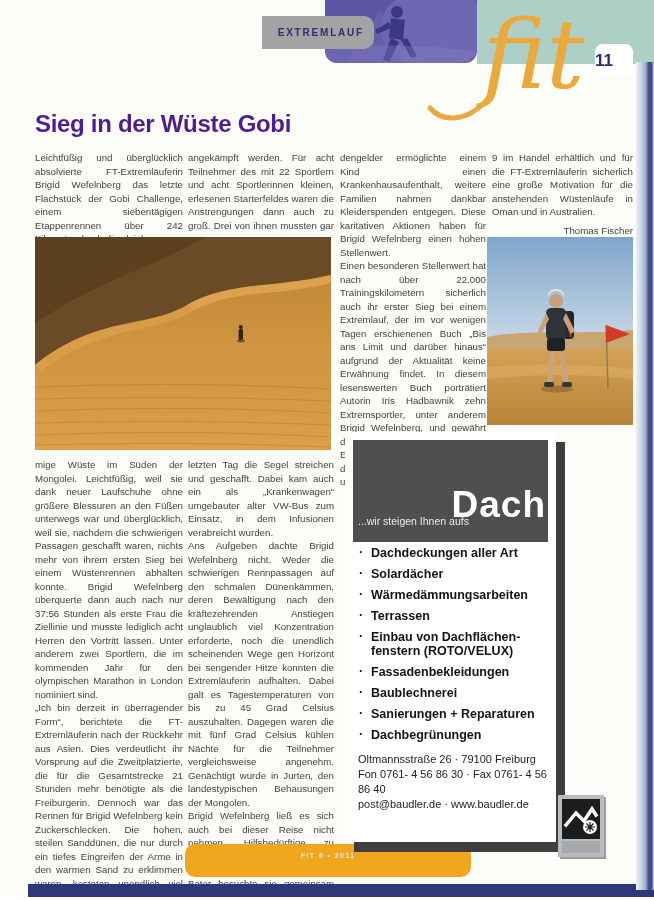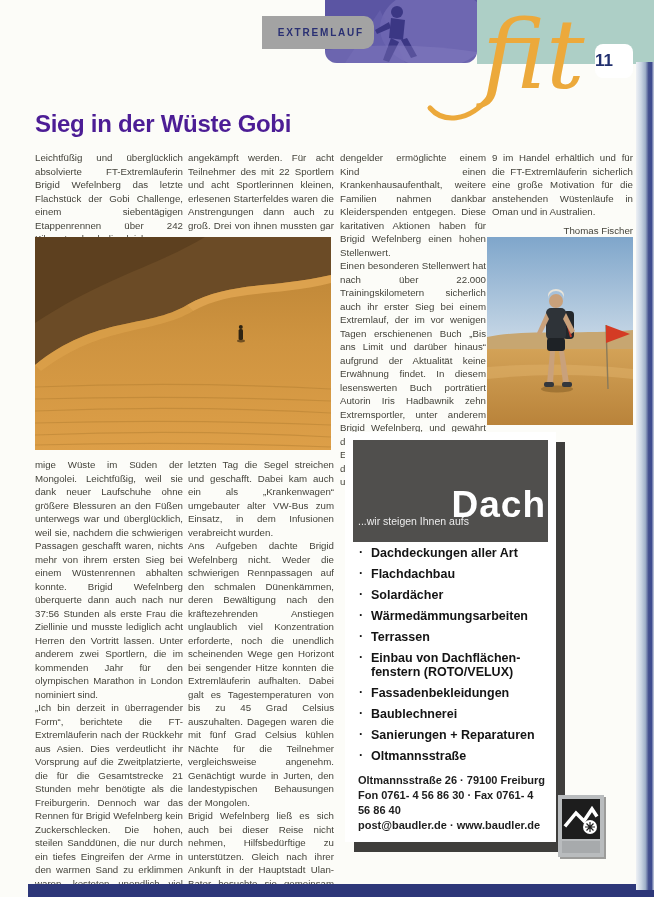--- a/index.html
+++ b/index.html
@@ -36,21 +36,21 @@
   
   .ad{position:absolute;left:345px;top:432px;width:211px;height:410px;background:#fff;
     box-shadow:9px 10px 0 #3f3e3c;padding:8px;box-sizing:border-box;z-index:2;}
   .ad-header{position:relative;background:#504f4d;height:102px;color:#fff;}
   .ad-brand-top{position:absolute;top:2px;left:13px;font-size:37px;font-weight:bold;letter-spacing:1px;}
   .ad-tagline{position:absolute;bottom:15px;left:5px;font-size:10.5px;color:#ececec;}
   .ad-brand-bottom{position:absolute;bottom:16px;right:2px;font-size:37px;font-weight:bold;letter-spacing:1px;text-align:center;}
   .svc-list{margin-top:4px;padding-left:5px;}
   .svc{position:relative;padding-left:13px;font-weight:bold;font-size:12.5px;line-height:14px;margin-bottom:7px;color:#141414;}
   .svc::before{content:"·";position:absolute;left:1px;top:-1px;font-weight:bold;color:#141414;}
-  .ad-contact{margin-top:10px;padding-left:5px;font-size:11px;font-weight:bold;line-height:15px;color:#1d1d1d;}
+  .ad-contact{margin-top:10px;padding-left:5px;font-size:11px;font-weight:normal;line-height:15px;color:#1d1d1d;}
   .guild{position:absolute;left:558px;top:795px;width:46px;height:62px;background:#b9bcbe;z-index:3;
     box-shadow:2px 2px 0 rgba(60,60,60,.5);}
 
   
   .footer-bar{position:absolute;left:185px;top:844px;width:286px;height:33px;background:#f0a71f;border-radius:10px;z-index:1;}
   .footer-text{position:absolute;left:0;top:7px;width:100%;text-align:center;font-size:7.5px;font-weight:bold;
     letter-spacing:1.2px;color:#d9e5f1;}
   .bottom-band{position:absolute;left:28px;top:884px;width:626px;height:13px;background:#2d3779;z-index:0;}
   .bottom-white{position:absolute;left:0;top:897px;width:654px;height:3px;background:#fff;}
   .right-edge{position:absolute;left:636px;top:62px;width:18px;height:828px;
@@ -180,38 +180,40 @@
   <p>mige Wüste im Süden der Mongolei. Leichtfüßig, weil sie dank neuer Laufschuhe ohne größere Blessuren an den Füßen unterwegs war und überglücklich, weil sie, nachdem die schwierigen Passagen geschafft waren, nichts mehr von ihrem ersten Sieg bei einem Wüstenrennen abhalten konnte. Brigid Wefelnberg überquerte dann auch nach nur 37:56 Stunden als erste Frau die Ziellinie und musste lediglich acht Herren den Vortritt lassen. Unter anderem zwei Sportlern, die im kommenden Jahr für den olympischen Marathon in London nominiert sind.</p>
       <p>„Ich bin derzeit in überragender Form“, berichtete die FT-Extremläuferin nach der Rückkehr aus Asien. Dies verdeutlicht ihr Vorsprung auf die Zweitplatzierte, die für die Gesamtstrecke 21 Stunden mehr benötigte als die Freiburgerin. Dennoch war das Rennen für Brigid Wefelnberg kein Zuckerschlecken. Die hohen, steilen Sanddünen, die nur durch ein tiefes Eingreifen der Arme in den warmen Sand zu erklimmen waren, kosteten unendlich viel Kraft. Dauerhaft musste im Anstieg gegen das Zurückrutschen</p>
     </div>
   <div class="col body c2b">
 
   <p>letzten Tag die Segel streichen und geschafft. Dabei kam auch ein als „Krankenwagen“ umgebauter alter VW-Bus zum Einsatz, in dem Infusionen verabreicht wurden.</p>
       <p>Ans Aufgeben dachte Brigid Wefelnberg nicht. Weder die schwierigen Rennpassagen auf den schmalen Dünenkämmen, deren Bewältigung nach den kräftezehrenden Anstiegen unglaublich viel Konzentration erforderte, noch die unendlich scheinenden Wege gen Horizont bei sengender Hitze konnten die Extremläuferin aufhalten. Dabei galt es Tagestemperaturen von bis zu 45 Grad Celsius auszuhalten. Dagegen waren die mit fünf Grad Celsius kühlen Nächte für die Teilnehmer vergleichsweise angenehm. Genächtigt wurde in Jurten, den landestypischen Behausungen der Mongolen.</p>
       <p>Brigid Wefelnberg ließ es sich auch bei dieser Reise nicht nehmen, Hilfsbedürftige zu unterstützen. Gleich nach ihrer Ankunft in der Hauptstadt Ulan-Bator besuchte sie gemeinsam mit einer Sozialarbeiterin Familien, denen es am Nötigsten mangelt. Ein Teil der aus Deutschland mitgeführten Spen-</p>
     </div>
 
+  <div class="footer-bar">
+    <div class="footer-text">FIT 6 • 2011</div>
+  </div>
 
   <div class="ad">
     <div class="ad-header">
       <div class="ad-tagline">...wir steigen Ihnen aufs</div>
       <div class="ad-brand-bottom">Dach</div>
     </div>
     <div class="svc-list">
 
     <div class="svc">Dachdeckungen aller Art</div>
-        <div class="svc">Flachdachbau</div>
         <div class="svc">Solardächer</div>
         <div class="svc">Wärmedämmungsarbeiten</div>
         <div class="svc">Terrassen</div>
         <div class="svc">Einbau von Dachflächen-fenstern (ROTO/VELUX)</div>
         <div class="svc">Fassadenbekleidungen</div>
         <div class="svc">Baublechnerei</div>
         <div class="svc">Sanierungen + Reparaturen</div>
-        <div class="svc">Oltmannsstraße</div>
+        <div class="svc">Dachbegrünungen</div>
       </div>
     <div class="ad-contact">
       <div>Oltmannsstraße 26 · 79100 Freiburg</div>
       <div>Fon 0761- 4 56 86 30 · Fax 0761- 4 56 86 40</div>
       <div>post@baudler.de · www.baudler.de</div>
     </div>
   </div>
 
   <div class="guild">
     <svg width="46" height="62" viewBox="0 0 46 62">

